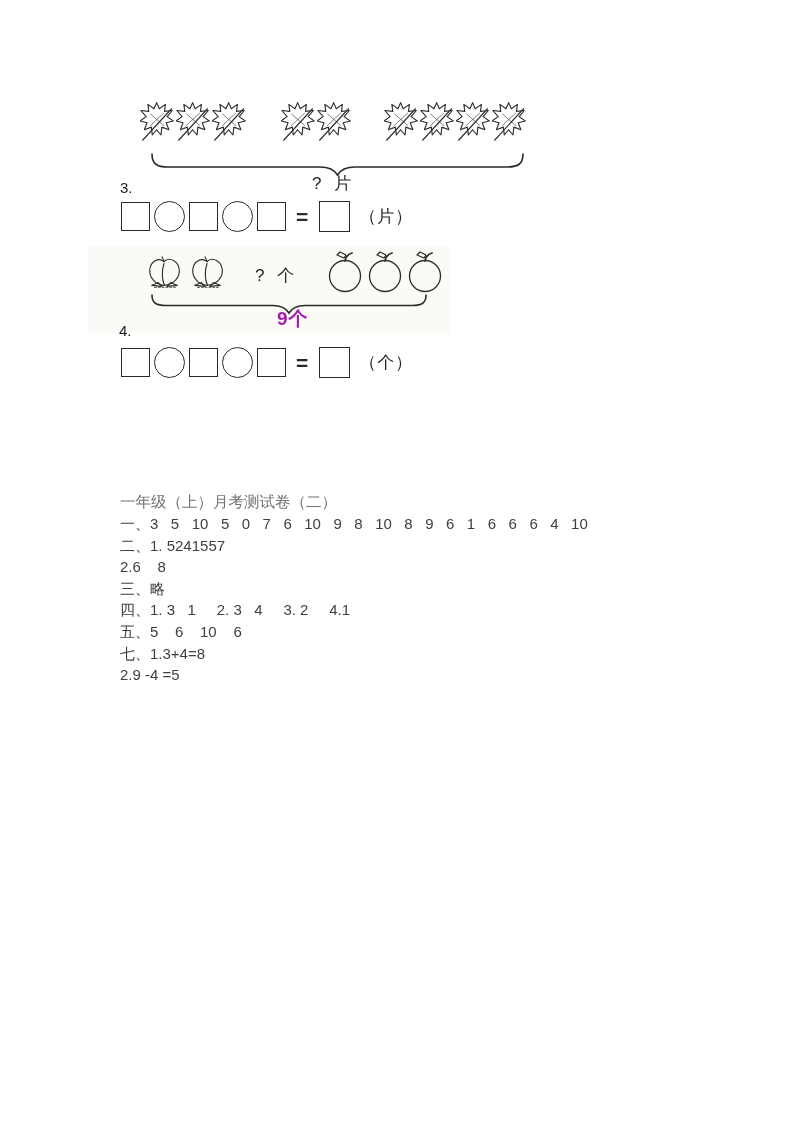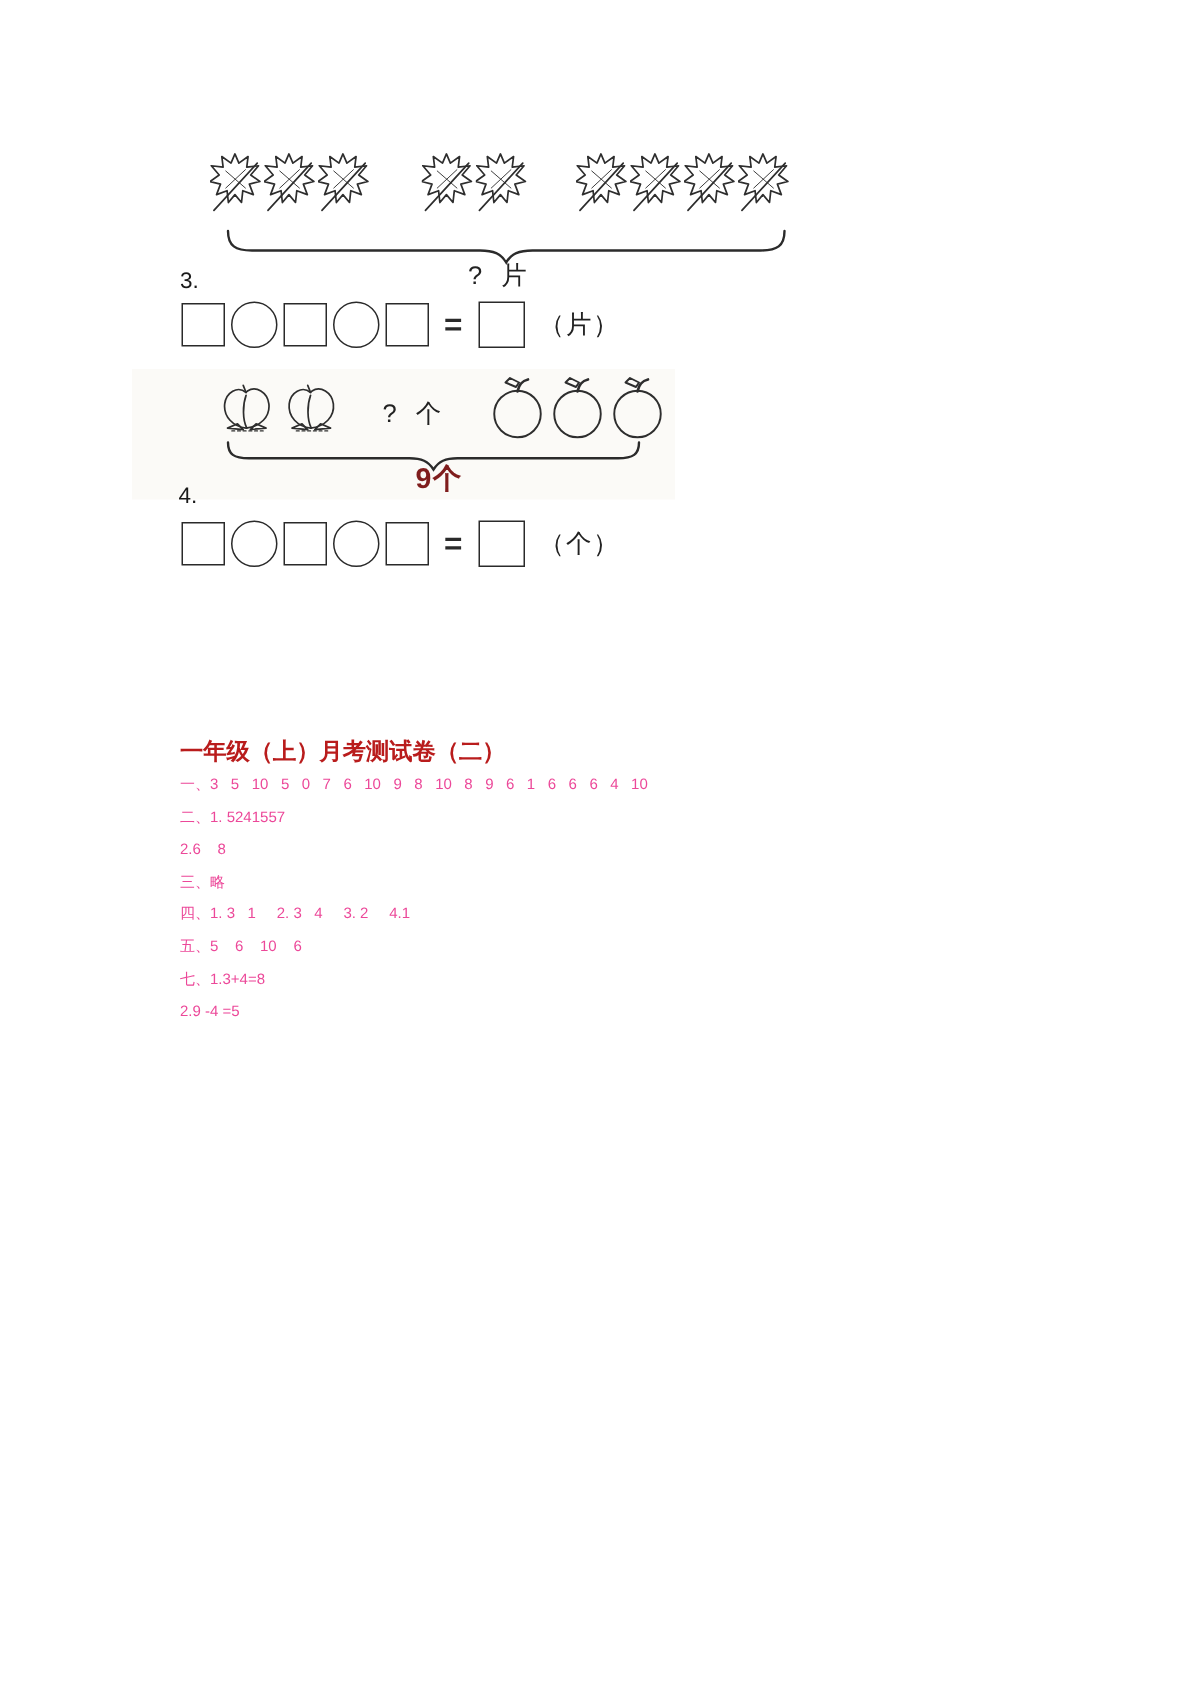--- a/index.html
+++ b/index.html
@@ -21,26 +21,26 @@
   
   .shapes-row{display:flex;align-items:center;gap:4px;}
   .shape{background:#fff;box-sizing:border-box;border:1.7px solid #2a2a2a;}
   .square{width:29px;height:29px;}
   .circle{width:31px;height:31px;border-radius:50%;}
   .eq{font-size:21px;font-weight:bold;color:#2a2a2a;margin:0 5px 0 6px;line-height:1;}
   .answer-box{width:31px;height:31px;margin-left:2px;}
   .unit{font-size:17px;margin-left:5px;color:#222;letter-spacing:1px;white-space:nowrap;}
   .item-number{font-size:15px;color:#1a1a1a;}
   .q-label{font-size:17px;color:#222;letter-spacing:4px;white-space:pre;}
-  .total-label{font-size:19px;font-weight:bold;color:#7f1d1d;letter-spacing:1px;}
+  .total-label{font-size:19px;font-weight:bold;color:#a21caf;letter-spacing:1px;}
   .brace{display:block;}
   
   .answers{width:600px;}
-  .ans-title{font-size:15.5px;font-weight:bold;line-height:23px;color:#b91c1c;}
-  .ans-line{font-size:10px;line-height:21.6px;white-space:pre-wrap;color:#ec4899;}
+  .ans-title{font-size:15.5px;font-weight:normal;line-height:23px;color:#737373;}
+  .ans-line{font-size:15px;line-height:21.6px;white-space:pre-wrap;color:#404040;}
 </style>
 </head>
 <body>
 
 <svg width="0" height="0" style="position:absolute" aria-hidden="true">
   <defs>
     <symbol id="maple-leaf" viewBox="0 0 40 52">
       <g fill="none" stroke="#2e2e2e" stroke-width="1.3" stroke-linejoin="round" stroke-linecap="round">
         <path d="M3 48 L36 12"></path>
         <path d="M19 5 L22 12 L29 7 L28 15 L37 14 L31 21 L38 26 L30 28 L33 36 L25 33 L24 42 L19 36 L14 42 L13 33 L5 36 L8 28 L0 26 L7 21 L1 14 L10 15 L9 7 L16 12 Z"></path>

